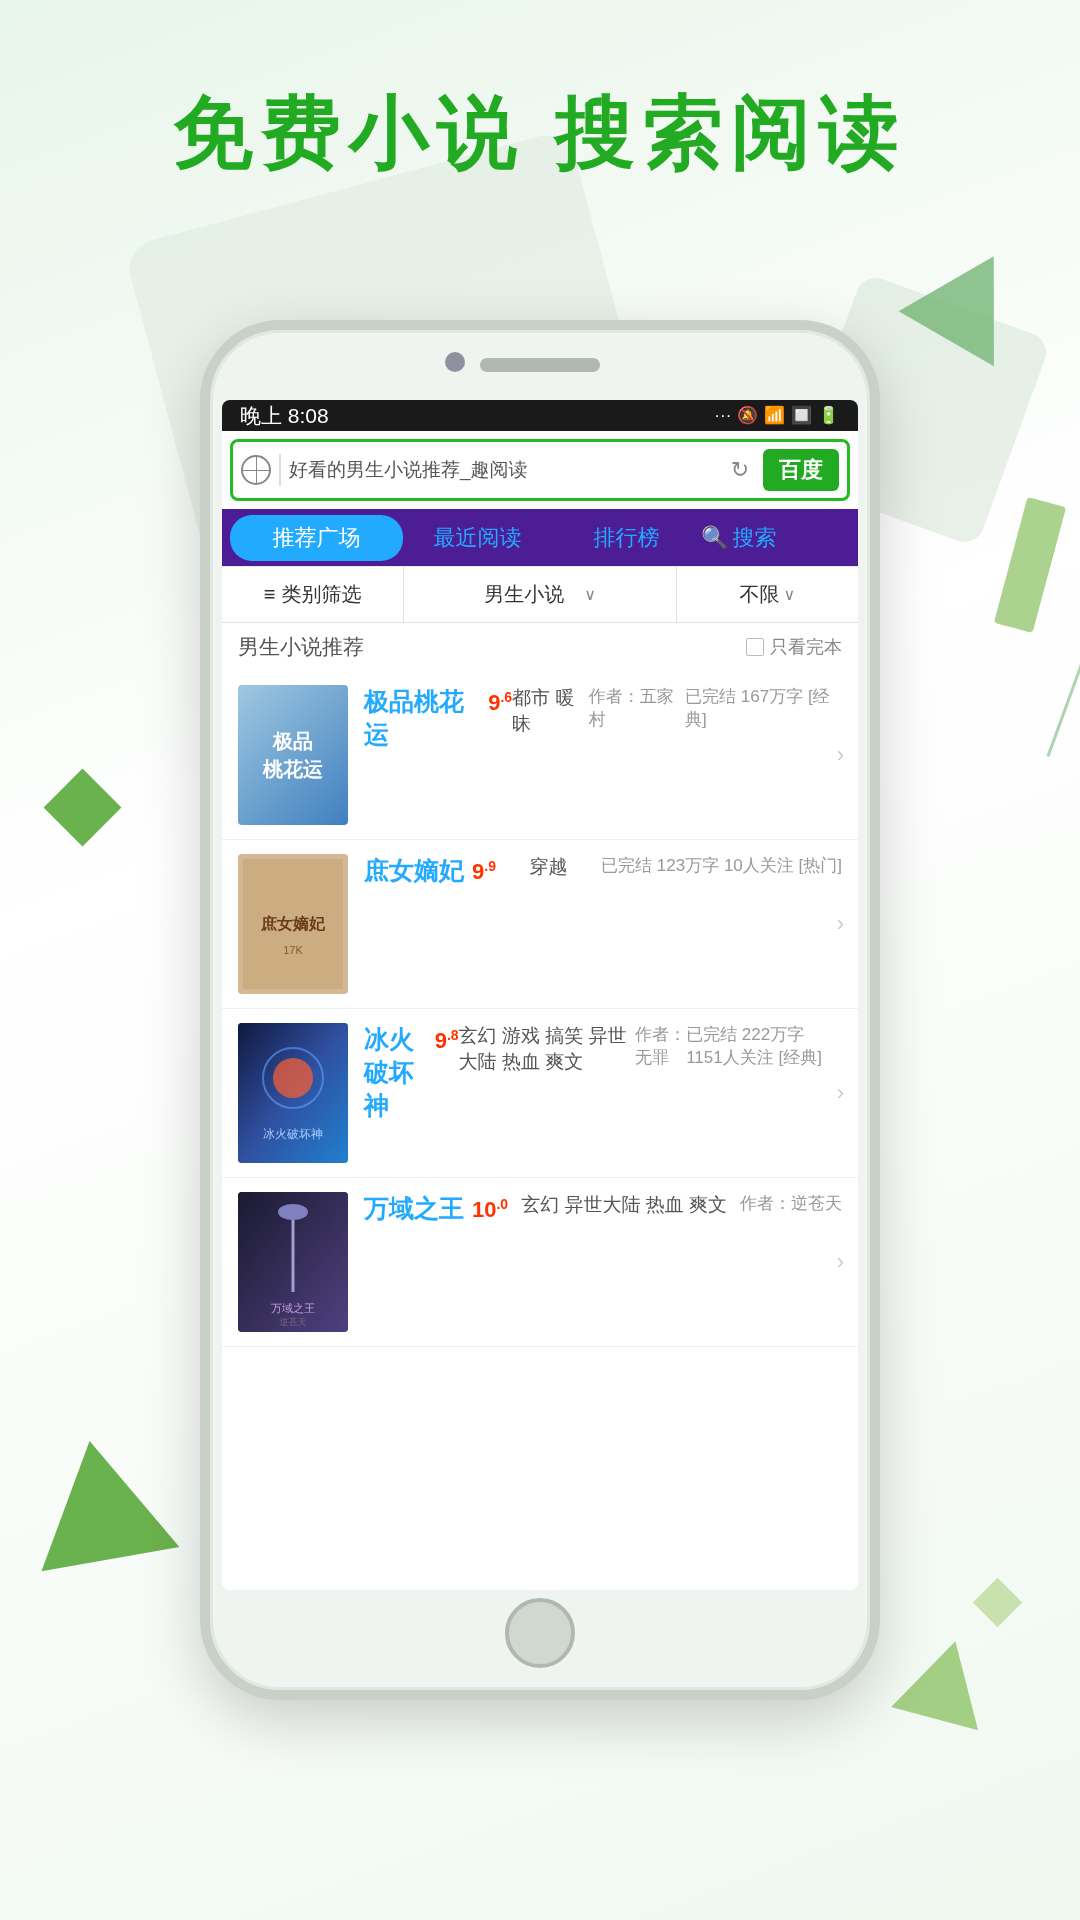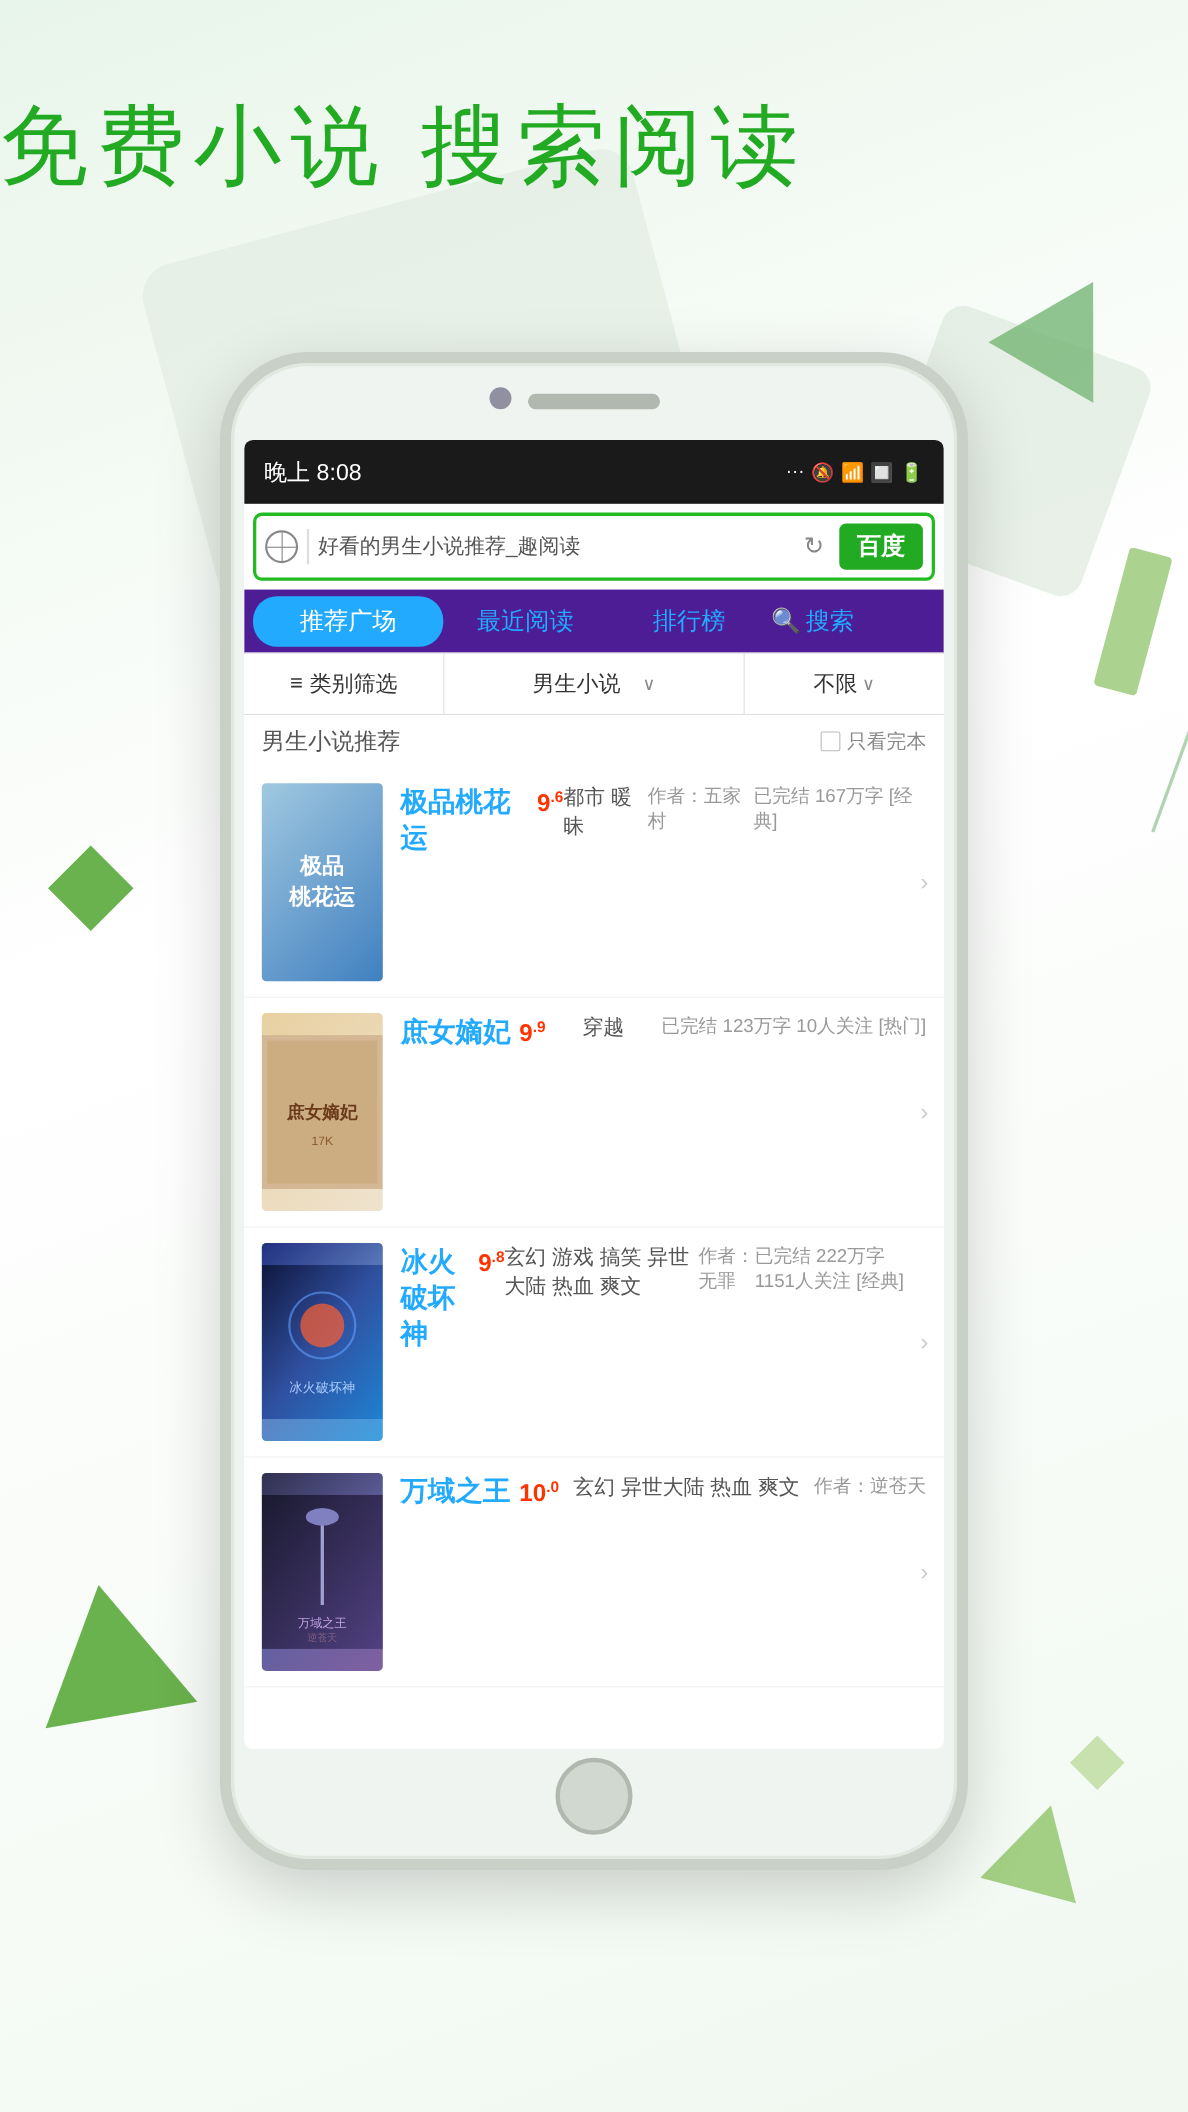--- a/index.html
+++ b/index.html
@@ -106,23 +106,23 @@
       background: #aad080;
       transform: rotate(45deg);
       opacity: 0.6;
     }
 
     
     .hero-title {
       position: absolute;
       top: 80px;
       left: 0; right: 0;
-      text-align: left;
+      text-align: center;
       font-size: 80px;
-      font-weight: normal;
+      font-weight: bold;
       color: #22aa22;
       letter-spacing: 8px;
       text-shadow: none;
     }
 
     
     .phone-wrap {
       position: absolute;
       top: 320px;
       left: 50%;
@@ -178,21 +178,21 @@
       bottom: 100px;
       background: #ffffff;
       border-radius: 8px;
       overflow: hidden;
     }
 
     
     .status-bar {
       background: #1a1a1a;
       color: #ffffff;
-      height: 58px;
+      height: 31px;
       display: flex;
       align-items: center;
       justify-content: space-between;
       padding: 0 18px;
       font-size: 20px;
     }
     .status-time { font-size: 21px; font-weight: 500; }
     .status-icons { display: flex; align-items: center; gap: 6px; font-size: 17px; }
 
     
@@ -354,21 +354,21 @@
     .book-item {
       display: flex;
       align-items: stretch;
       padding: 14px 16px;
       border-bottom: 1px solid #f0f0f0;
       position: relative;
       min-height: 155px;
     }
     .book-cover {
       width: 110px;
-      height: 180px;
+      height: 140px;
       border-radius: 4px;
       flex-shrink: 0;
       margin-right: 16px;
       overflow: hidden;
       font-size: 10px;
     }
     .book-info {
       flex: 1;
       display: flex;
       flex-direction: row;

